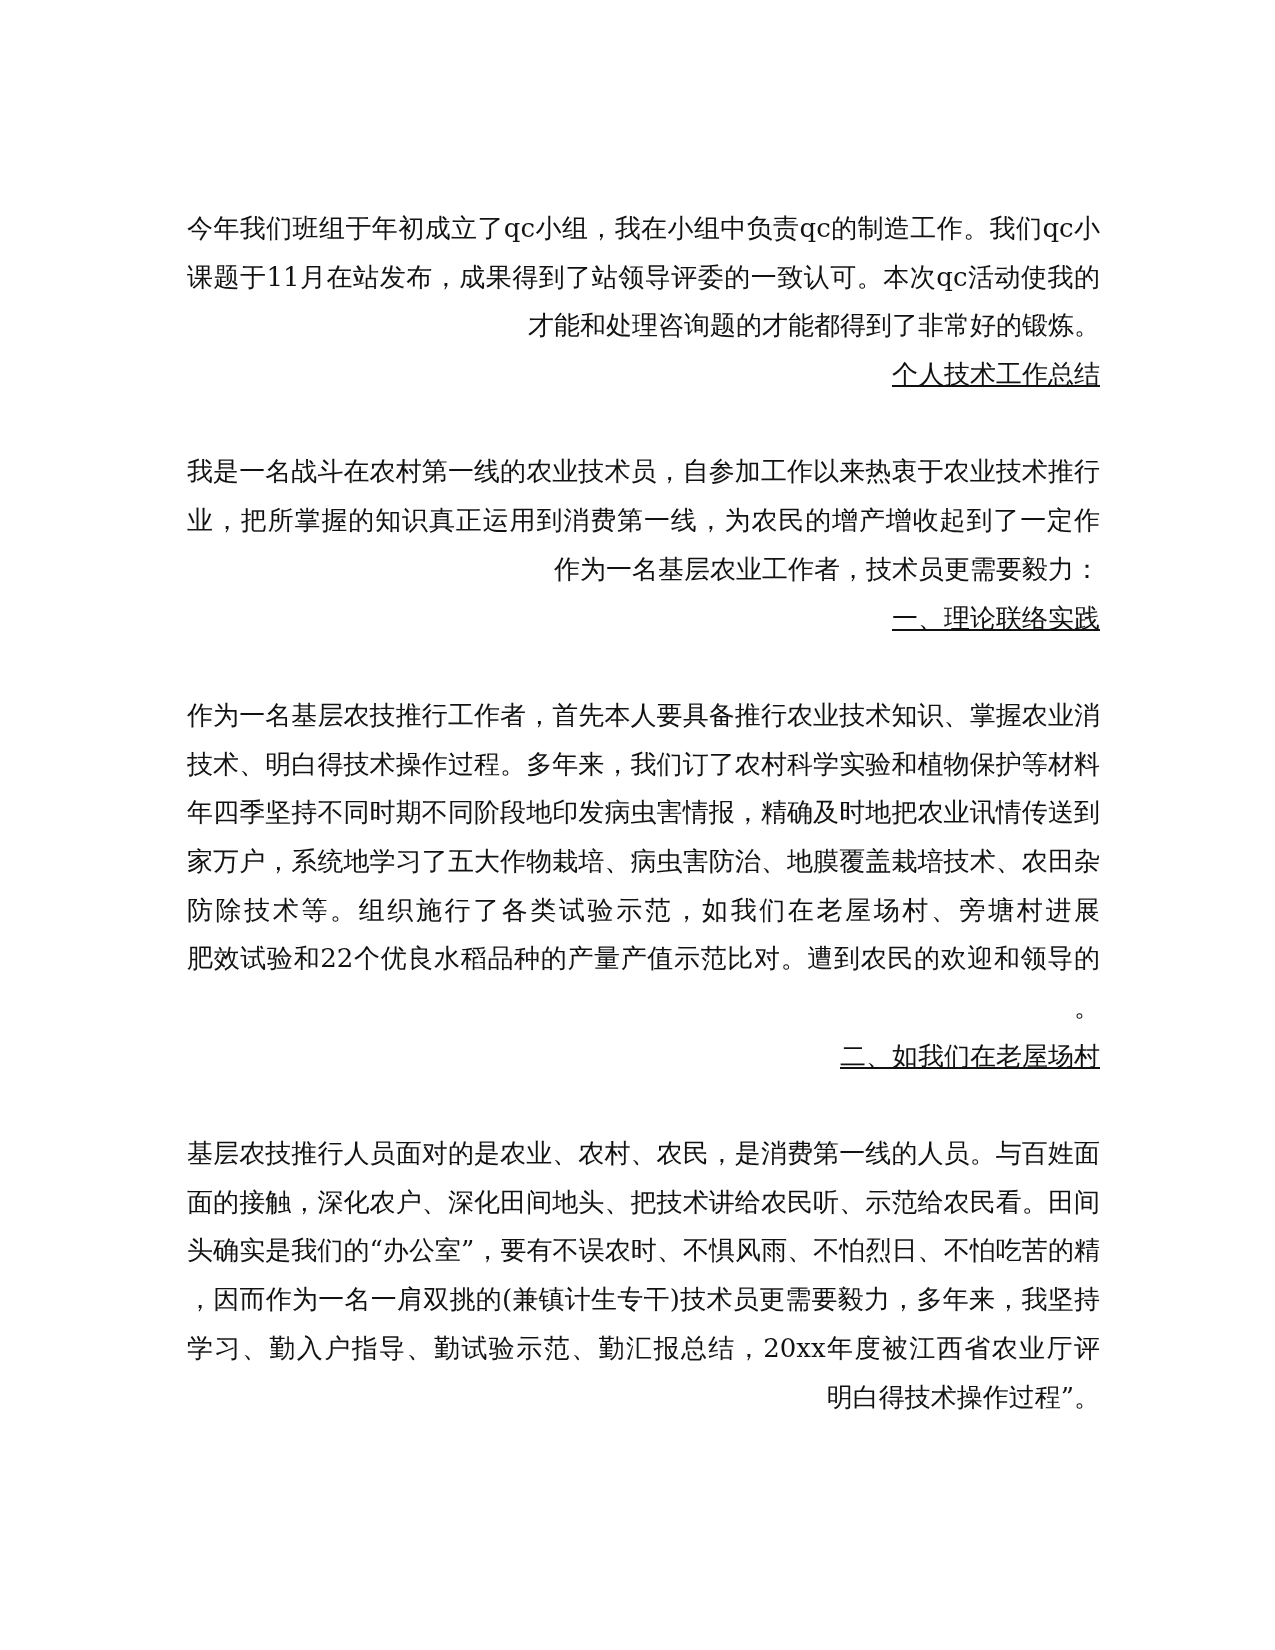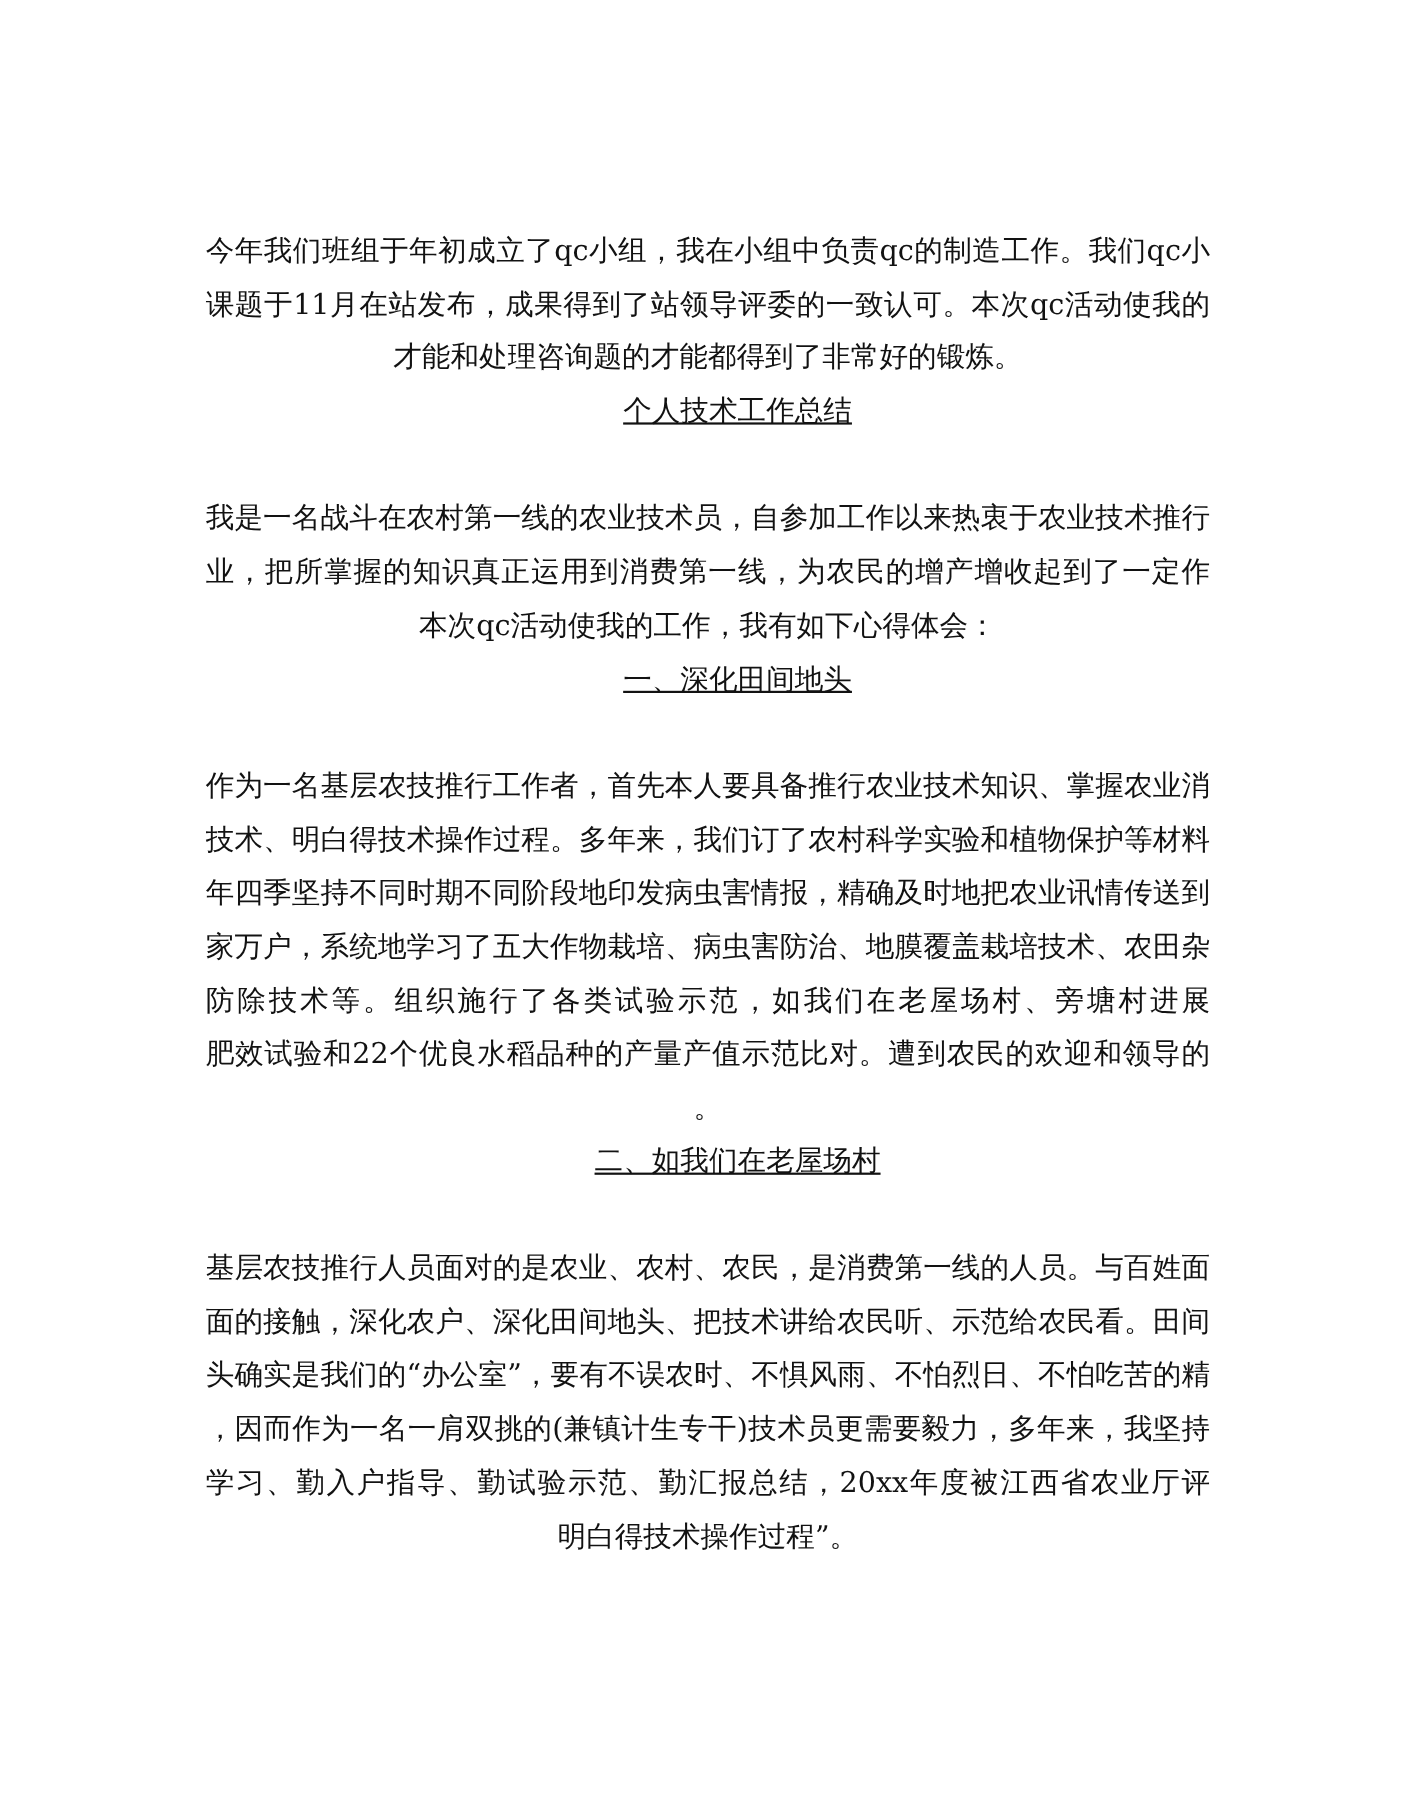--- a/index.html
+++ b/index.html
@@ -26,41 +26,41 @@
   .line {
     height: 48.7px;
     line-height: 48.7px;
     overflow: hidden;
   }
   .line.just {
     text-align: justify;
     text-align-last: justify;
   }
   .line.left {
-    text-align: center;
+    text-align: right;
   }
   .line.indent {
     padding-left: 54px;
     text-decoration: underline;
   }
 </style>
 </head>
 <body>
 
 <div class="page">
   <div class="text-column">
       <div class="line just">今年我们班组于年初成立了qc小组，我在小组中负责qc的制造工作。我们qc小组的</div>
       <div class="line just">课题于11月在站发布，成果得到了站领导评委的一致认可。本次qc活动使我的工作</div>
       <div class="line left">才能和处理咨询题的才能都得到了非常好的锻炼。</div>
       <div class="line left indent">个人技术工作总结</div>
       <div class="line left"></div>
       <div class="line just">我是一名战斗在农村第一线的农业技术员，自参加工作以来热衷于农业技术推行事</div>
       <div class="line just">业，把所掌握的知识真正运用到消费第一线，为农民的增产增收起到了一定作用。</div>
-      <div class="line left">本次qc活动使我的工作，我有如下心得体会：</div>
-      <div class="line left indent">一、深化田间地头</div>
+      <div class="line left">作为一名基层农业工作者，技术员更需要毅力：</div>
+      <div class="line left indent">一、理论联络实践</div>
       <div class="line left"></div>
       <div class="line just">作为一名基层农技推行工作者，首先本人要具备推行农业技术知识、掌握农业消费</div>
       <div class="line just">技术、明白得技术操作过程。多年来，我们订了农村科学实验和植物保护等材料一</div>
       <div class="line just">年四季坚持不同时期不同阶段地印发病虫害情报，精确及时地把农业讯情传送到千</div>
       <div class="line just">家万户，系统地学习了五大作物栽培、病虫害防治、地膜覆盖栽培技术、农田杂草</div>
       <div class="line just">防除技术等。组织施行了各类试验示范，如我们在老屋场村、旁塘村进展了“3414”</div>
       <div class="line just">肥效试验和22个优良水稻品种的产量产值示范比对。遭到农民的欢迎和领导的认可</div>
       <div class="line left">。</div>
       <div class="line left indent">二、如我们在老屋场村</div>
       <div class="line left"></div>

